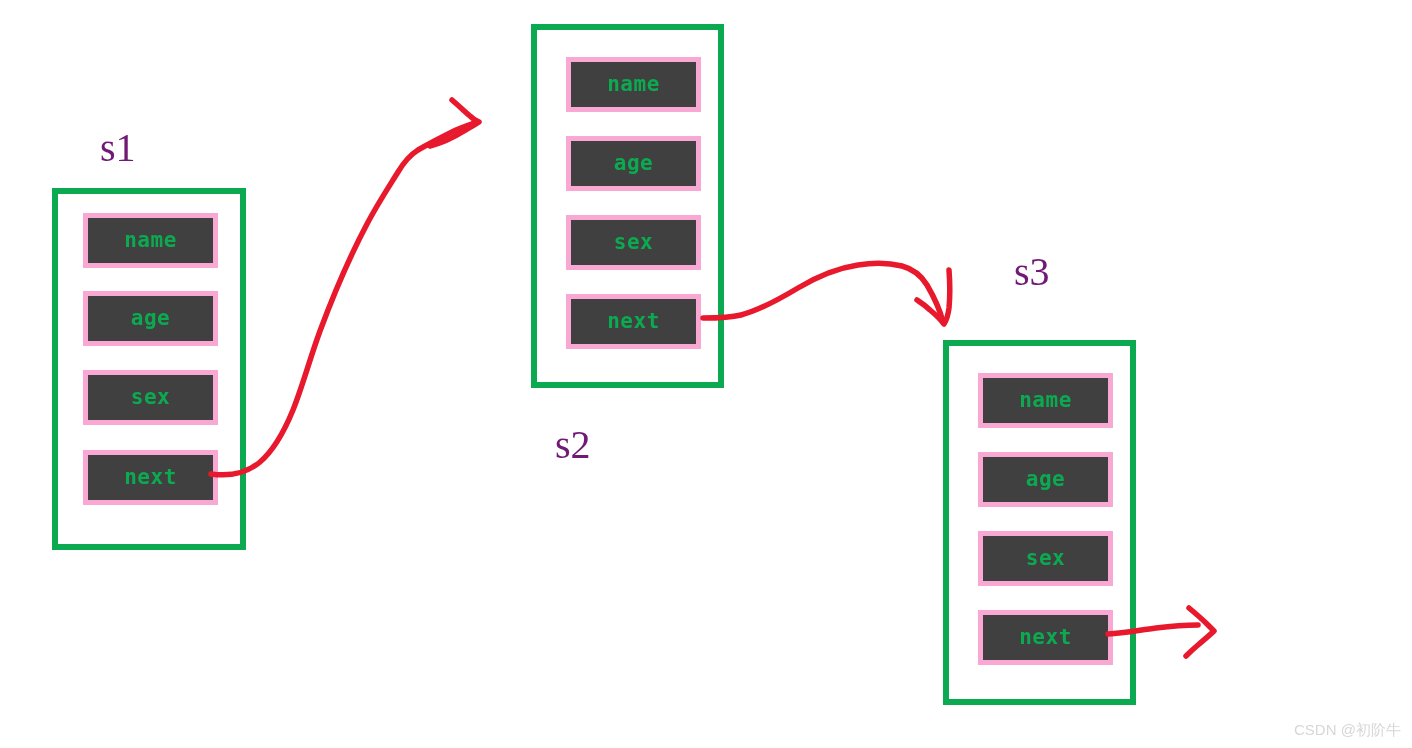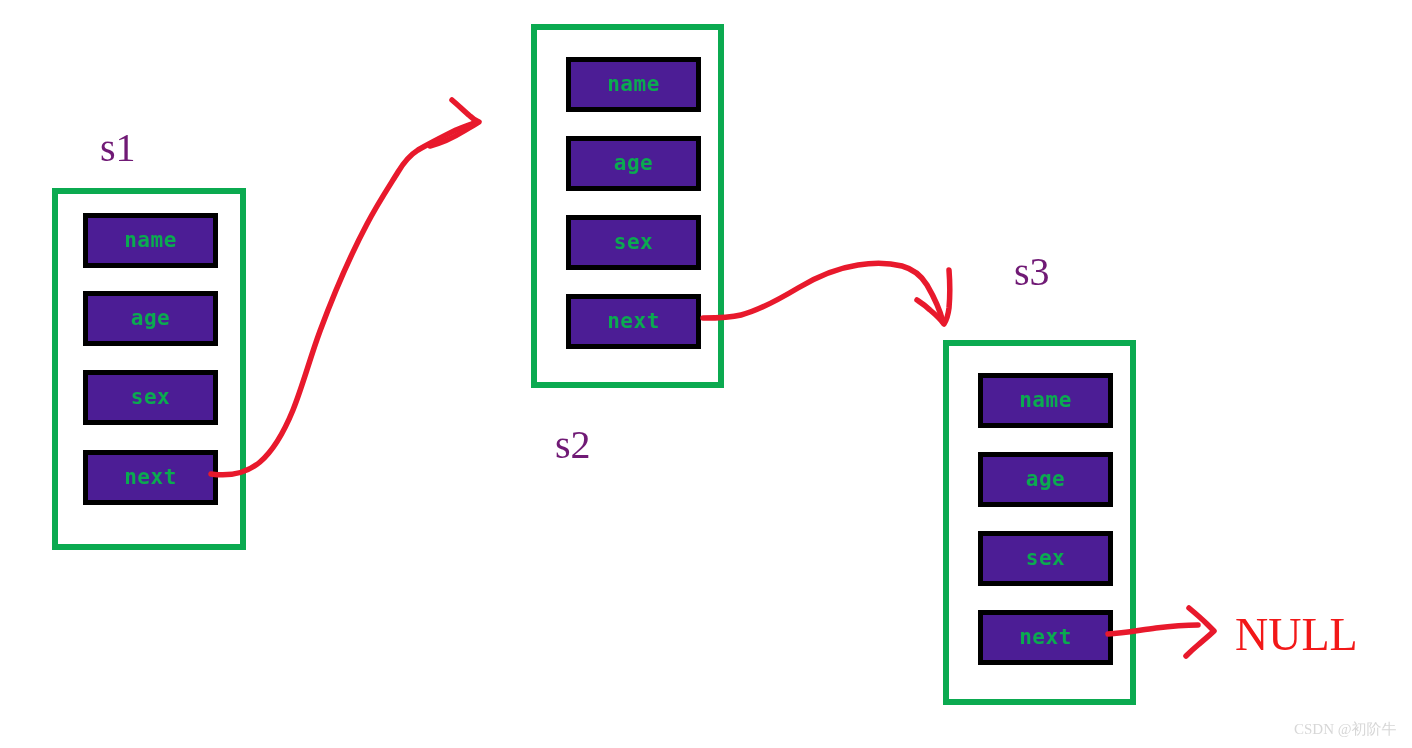--- a/index.html
+++ b/index.html
@@ -21,22 +21,22 @@
     position: absolute;
     box-sizing: border-box;
     border: 6px solid #0baa50;
     background: #ffffff;
   }
 
   
   .field {
     position: absolute;
     box-sizing: border-box;
-    border: 5px solid #000000;
-    background: #4c1d95;
+    border: 5px solid #f9a8d4;
+    background: #404040;
     display: flex;
     align-items: center;
     justify-content: center;
   }
   .field-label {
     color: #0baa50;
     font-family: "DejaVu Sans Mono", "Liberation Mono", monospace;
     font-size: 21px;
     font-weight: 700;
     letter-spacing: 0.5px;
@@ -78,21 +78,21 @@
     stroke: #e8192c;
     stroke-width: 5.5;
     stroke-linecap: round;
     stroke-linejoin: round;
   }
 
   
   .watermark {
     position: absolute;
     color: #d7d7d7;
-    font-family: Liberation Serif, serif;
+    font-family: Liberation Sans, sans-serif;
     font-size: 15px;
     line-height: 1;
     white-space: nowrap;
     user-select: none;
   }
 </style>
 </head>
 <body>
 
 <div id="canvas">
@@ -153,21 +153,20 @@
 
     <div class="field" style="left:29px; top:185px; width:135px; height:55px;">
       <span class="field-label">sex</span>
     </div>
 
     <div class="field" style="left:29px; top:264px; width:135px; height:55px;">
       <span class="field-label">next</span>
     </div>
   </div>
 
-  <div class="null-label" style="left:1235px; top:612px;">NULL</div>
 
   <svg id="arrows" viewBox="0 0 1412 748">
 
     <g>
       <path class="ink" d="M211,474 C232,477 248,472 260,462
                            C274,450 284,432 293,410
                            C303,385 310,358 320,331
                            C333,296 349,258 367,224
                            C378,203 390,185 398,172
                            C404,162 410,155 418,150

